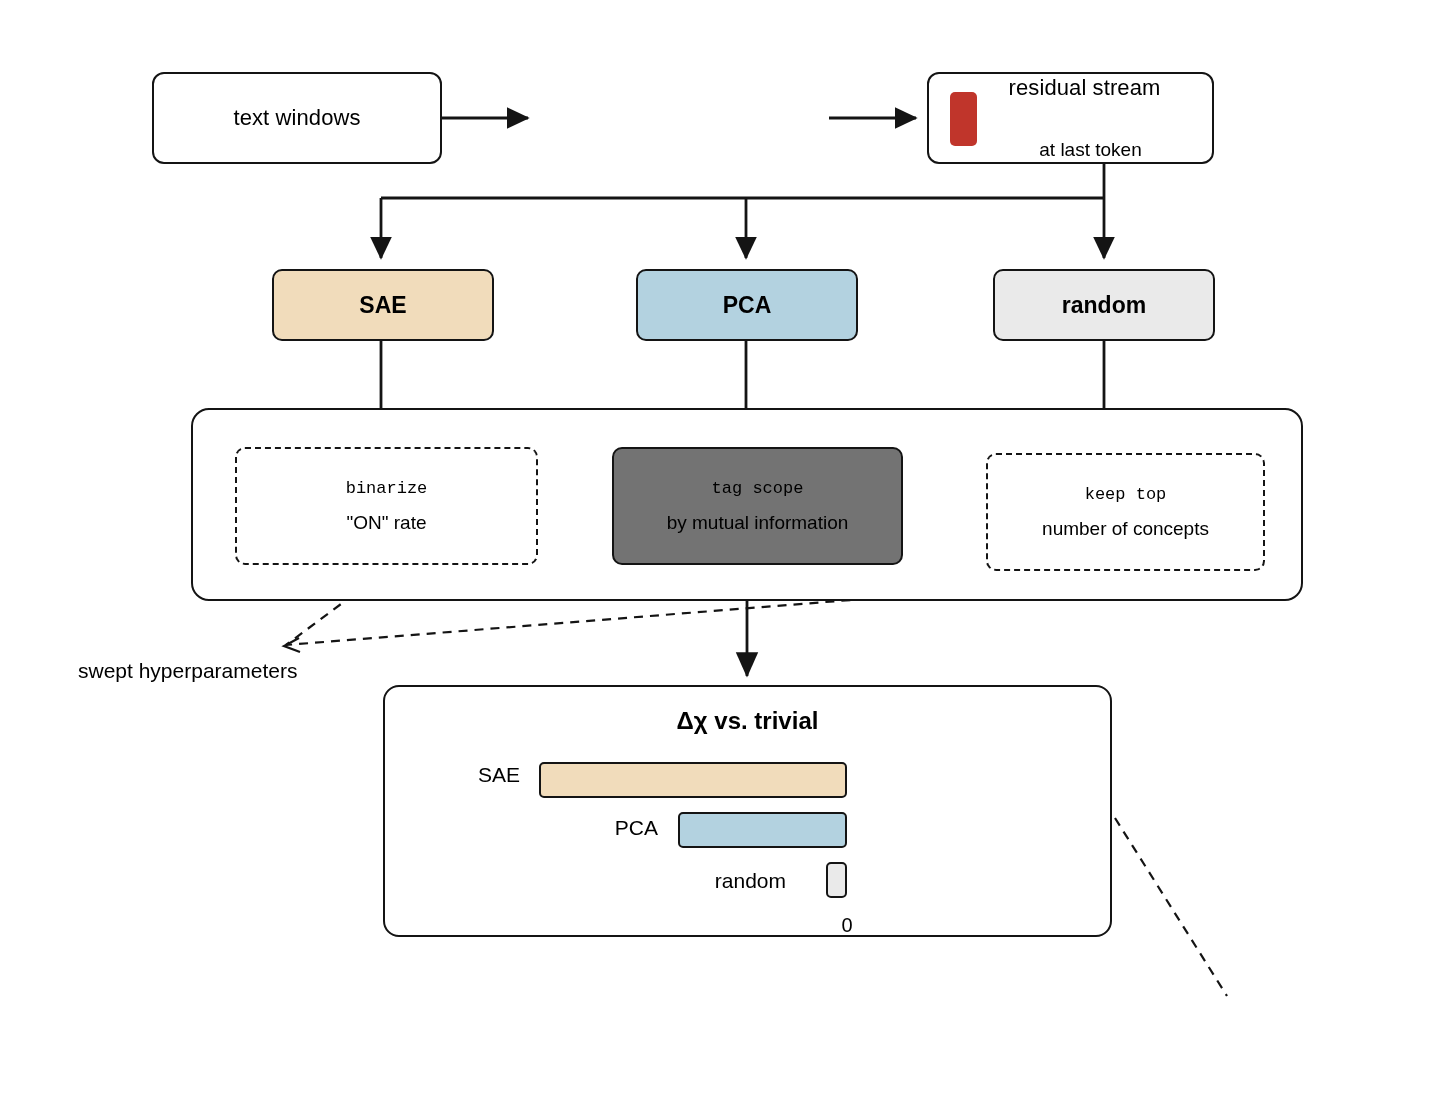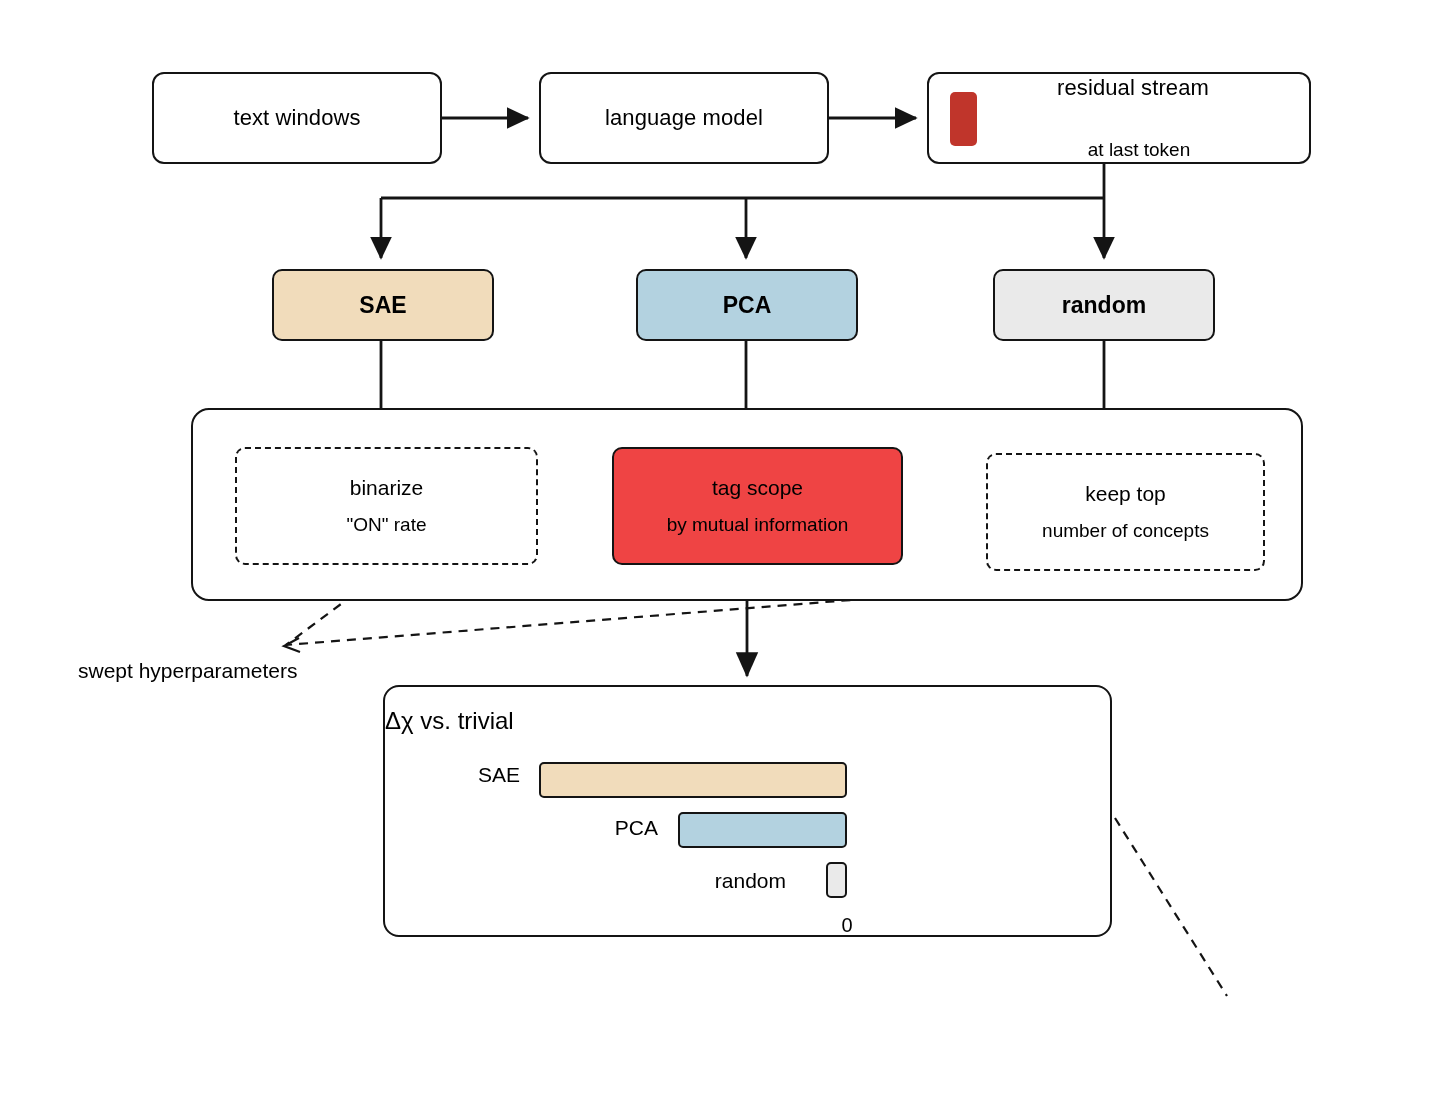--- a/index.html
+++ b/index.html
@@ -77,43 +77,43 @@
     align-items: center;
     justify-content: center;
     text-align: center;
     gap: 14px;
   }
   .solidnode {
     position: absolute;
     box-sizing: border-box;
     border: 2.6px solid #141414;
     border-radius: 10px;
-    background: #ef4444;
+    background: #737373;
     display: flex;
     flex-direction: column;
     align-items: center;
     justify-content: center;
     text-align: center;
     gap: 14px;
   }
-  .dashnode .t1, .solidnode .t1 { font-size: 21px; }
+  .dashnode .t1, .solidnode .t1 { font-size: 17px; font-family: Liberation Mono, monospace; }
   .dashnode .t2, .solidnode .t2 { font-size: 19px; }
   .chartbox {
     position: absolute;
     box-sizing: border-box;
     border: 2.6px solid #141414;
     border-radius: 16px;
     background: #ffffff;
   }
   .chart-title {
     position: absolute;
     width: 100%;
-    text-align: left;
+    text-align: center;
     font-size: 24px;
-    font-weight: normal;
+    font-weight: bold;
   }
   .bar {
     position: absolute;
     box-sizing: border-box;
     border: 2.4px solid #141414;
     border-radius: 5px;
   }
   .barlabel {
     position: absolute;
     font-size: 21px;
@@ -195,25 +195,22 @@
 
     <g>
       <line x1="847" y1="742" x2="847" y2="908" stroke="#141414" stroke-width="2.6"></line>
     </g>
   </svg>
 
   <div class="node" style="left:152px; top:72px; width:290px; height:92px;">
     <div class="l1">text windows</div>
   </div>
 
-  <div class="node" style="left:539px; top:72px; width:290px; height:92px;">
-    <div class="l1">language model</div>
-  </div>
-
-  <div class="node" style="left:927px; top:72px; width:384px; height:92px;gap:37px;">
+
+  <div class="node" style="left:927px; top:72px; width:287px; height:92px;gap:37px;">
     <div class="l1" style="margin-left:28px;">residual stream</div>
     <div class="l2" style="margin-left:40px;">at last token</div>
   </div>
 
   <div class="redchip" style="left:950px; top:92px; width:27px; height:54px; background:#C0352B;"></div>
 
   <div class="method" style="left:272px; top:269px; width:222px; height:72px; background:#F1DCBB;">
     <span>SAE</span>
   </div>
 

